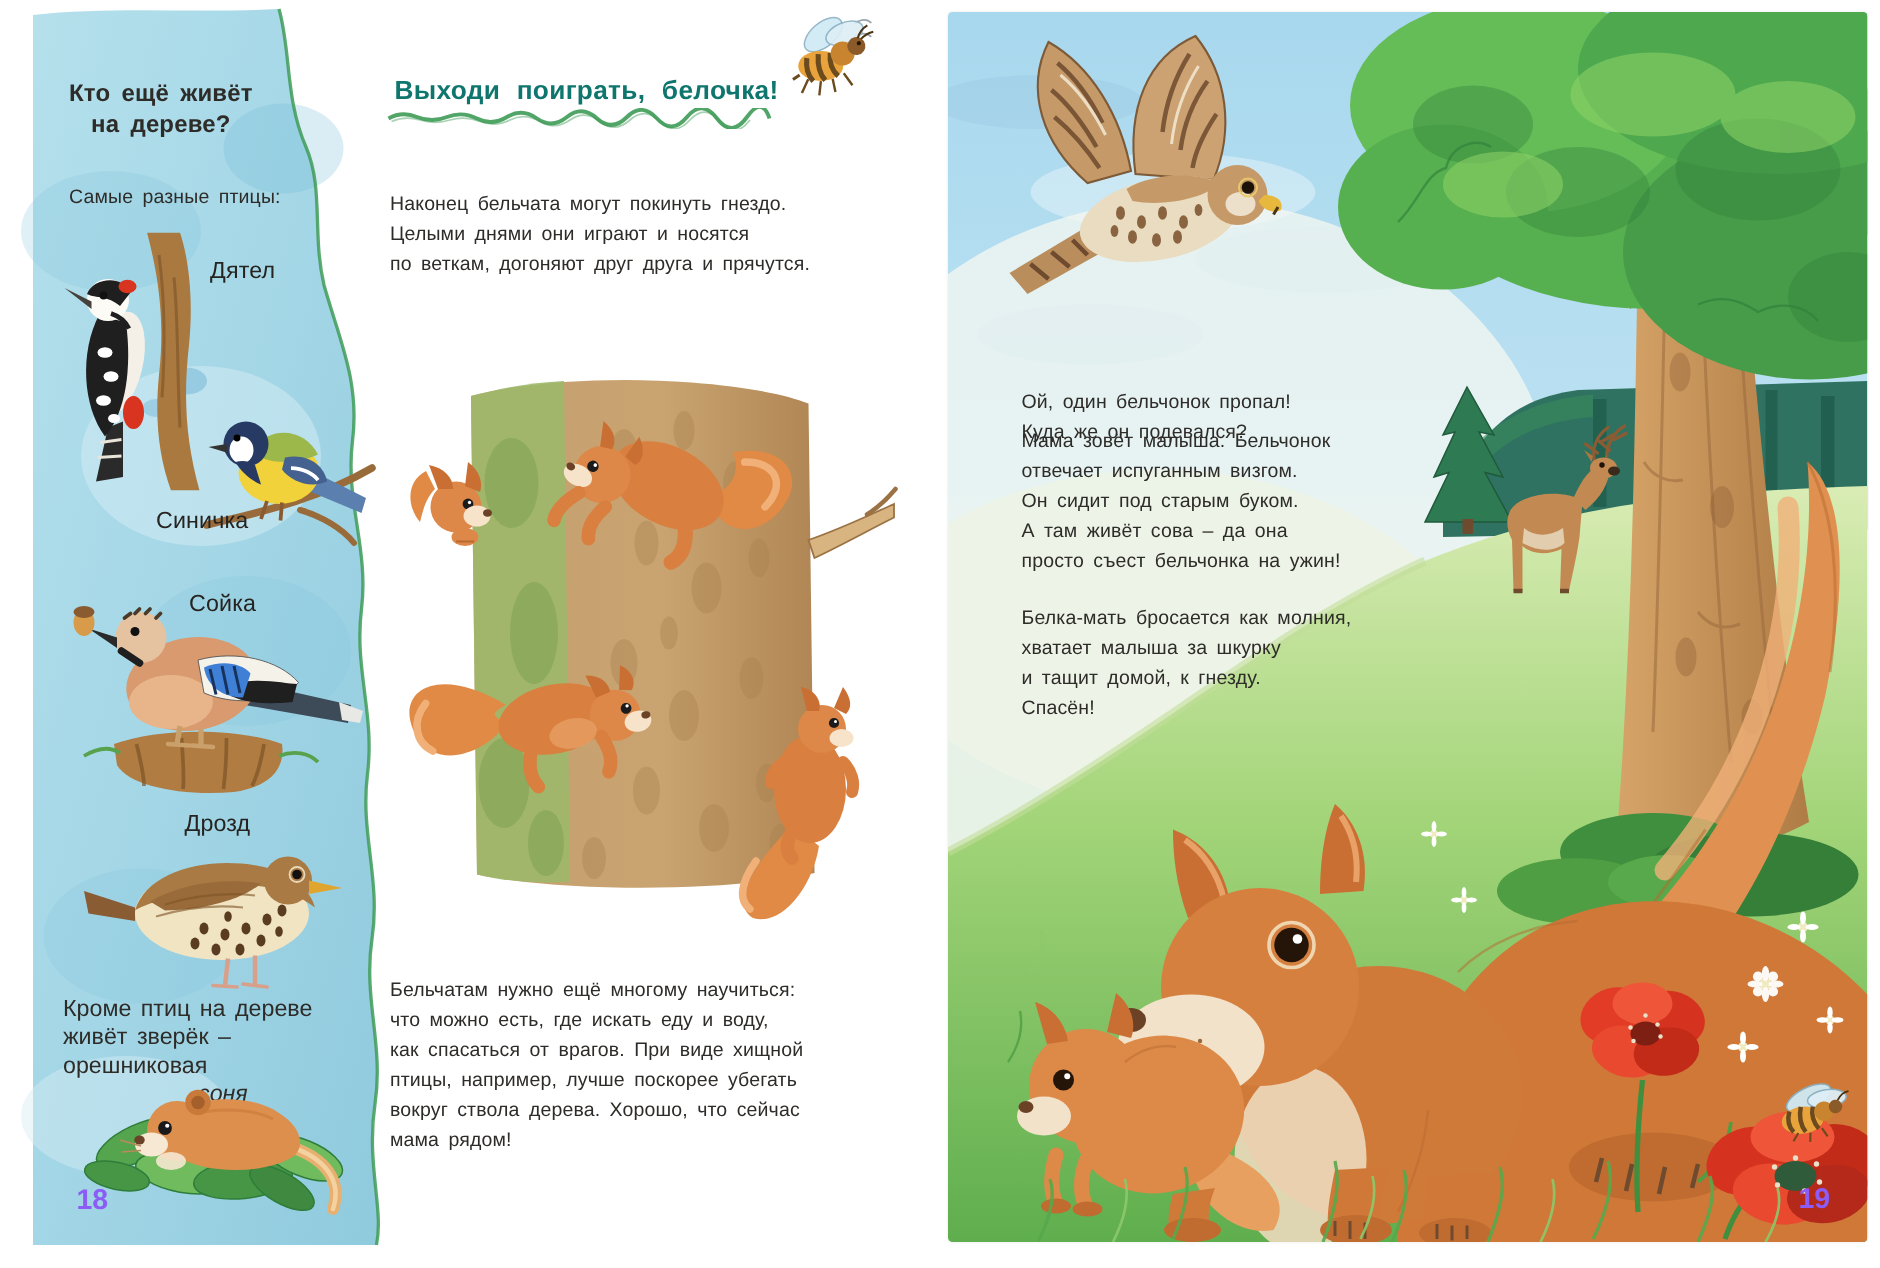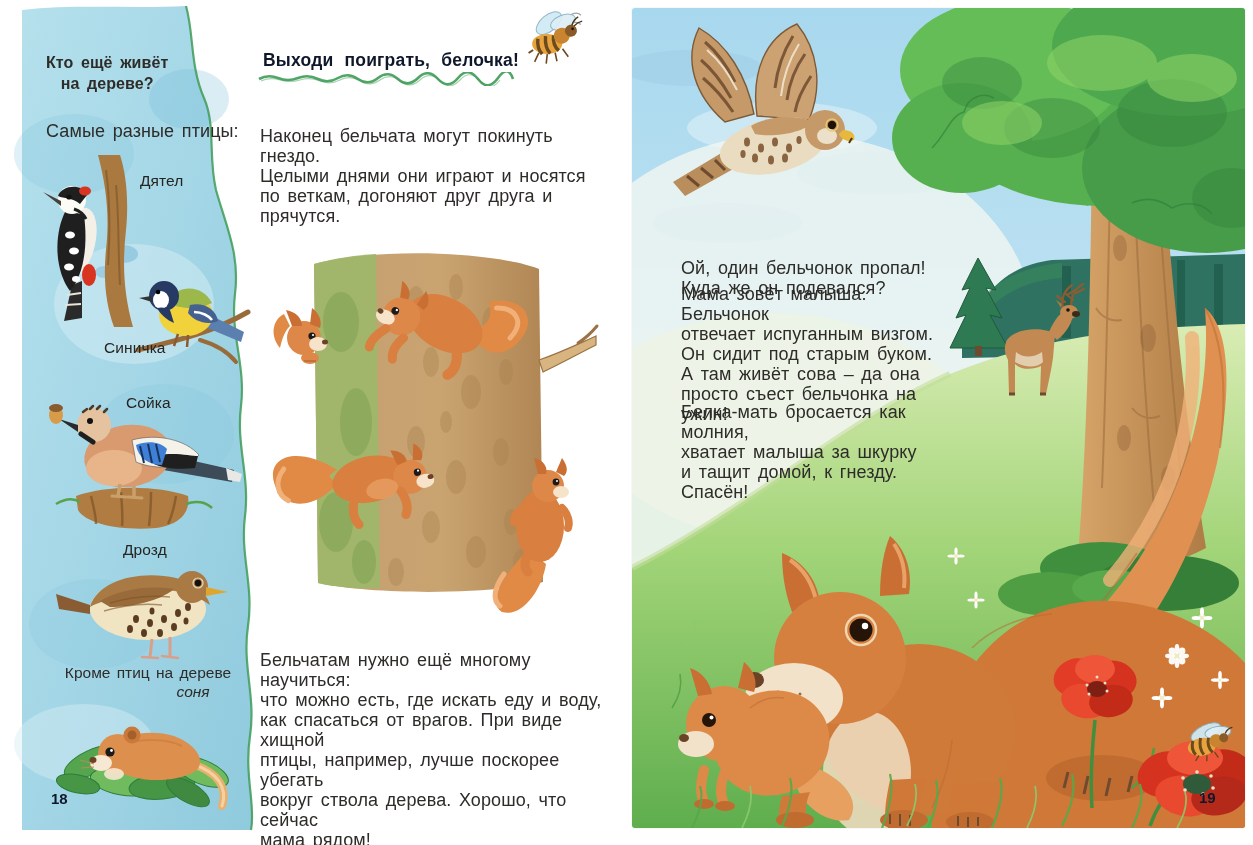--- a/index.html
+++ b/index.html
@@ -11,31 +11,31 @@
   }
   html,body{margin:0;padding:0;}
   body{
     width:1253px;height:845px;position:relative;overflow:hidden;
     background:#ffffff;
     font-family:"Liberation Sans","DejaVu Sans",sans-serif;
     color:var(--text-dark);
   }
   .abs{position:absolute;}
   .txt{
-    font-size:18px;line-height:20px;color:var(--text-dark);
+    font-size:13px;line-height:20px;color:var(--text-dark);
     white-space:pre-line;word-spacing:2.5px;letter-spacing:.1px;
   }
   .page-title{
-    font-size:17.5px;font-weight:bold;color:#0f172a;
+    font-size:17.5px;font-weight:bold;color:#0f766e;
     word-spacing:6px;letter-spacing:.2px;white-space:nowrap;
   }
   .sb-heading{font-size:16px;font-weight:bold;line-height:21px;word-spacing:3px;white-space:pre-line;text-align:center;}
   .bird-label{font-size:15.5px;color:#262421;}
-  .pagenum{font-size:15px;font-weight:bold;color:#0f172a;}
-  .caption-line{display:block;font-size:15.5px;line-height:19px;word-spacing:2px;text-align:center;}
+  .pagenum{font-size:19px;font-weight:bold;color:#8b5cf6;}
+  .caption-line{display:block;font-size:15.5px;line-height:19px;word-spacing:2px;}
   .caption-line.indent{margin-left:90px;font-style:italic;}
   .rp{border-radius:3px;overflow:hidden;box-shadow:0 0 0 1px rgba(0,0,0,.03);}
   svg{display:block;}
 </style>
 </head>
 <body>
 
 <svg class="abs" style="left:14px;top:4px;" width="248" height="832" viewBox="0 0 248 832">
   <defs>
     <linearGradient id="sbg" x1="0" y1="0" x2="1" y2="1">
@@ -145,20 +145,21 @@
     <ellipse cx="146" cy="76" rx="2.5" ry="3.5"></ellipse>
       <ellipse cx="112" cy="66" rx="2.5" ry="3.5"></ellipse>
   </g>
   <path d="M112,94 L110,112 M130,92 L130,111" stroke="#d8a08a" stroke-width="3"></path>
   <path d="M102,112 L118,113 M122,111 L138,113" stroke="#d8a08a" stroke-width="2.5" stroke-linecap="round"></path>
 </svg>
 <div class="abs txt bird-label" style="left:123px;top:540px;">Дрозд</div>
 
 <div class="abs" style="left:42px;top:663px;width:212px;">
   <span class="caption-line">Кроме птиц на дереве</span>
+  <span class="caption-line">живёт зверёк – орешниковая</span>
   <span class="caption-line indent">соня</span>
 </div>
 
 <svg class="abs" style="left:50px;top:700px;" width="196" height="112" viewBox="0 0 196 112">
   <g stroke="#2e7d3a" stroke-width="1">
     <ellipse cx="42" cy="62" rx="30" ry="12" fill="#55a44e" transform="rotate(-25 42 62)"></ellipse>
     <ellipse cx="72" cy="82" rx="32" ry="13" fill="#6fbb5d" transform="rotate(10 72 82)"></ellipse>
     <ellipse cx="112" cy="86" rx="33" ry="13" fill="#469646" transform="rotate(-6 112 86)"></ellipse>
     <ellipse cx="152" cy="72" rx="28" ry="12" fill="#6fbb5d" transform="rotate(22 152 72)"></ellipse>
     <ellipse cx="98" cy="52" rx="27" ry="11" fill="#55a44e" transform="rotate(-14 98 52)"></ellipse>

